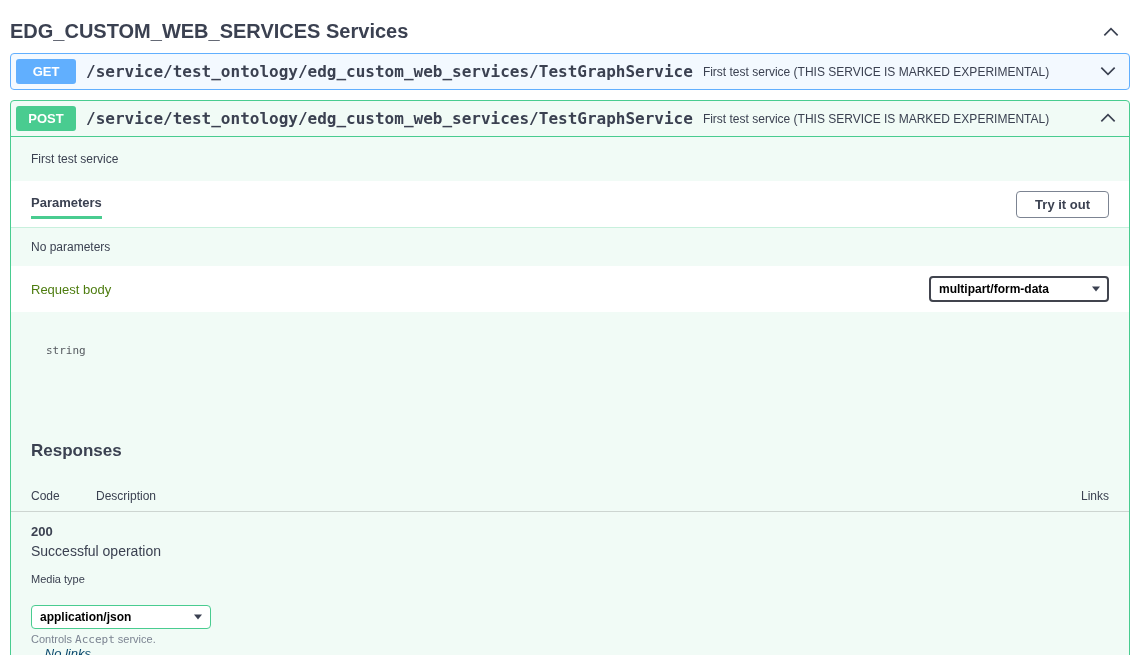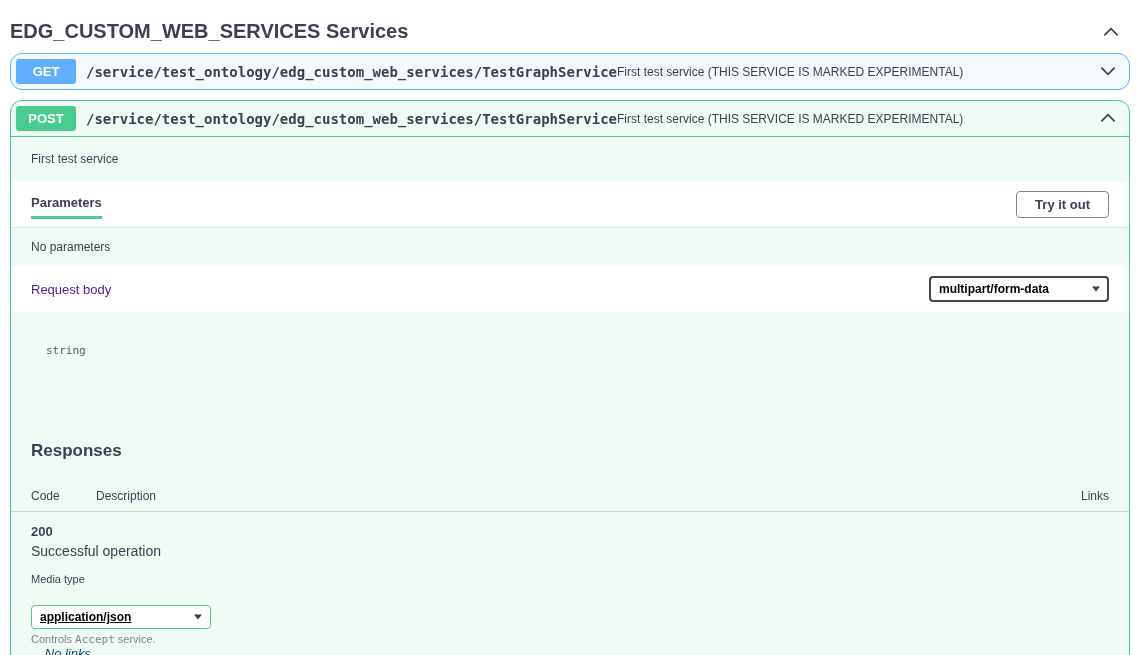--- a/index.html
+++ b/index.html
@@ -2,43 +2,43 @@
 <html><head>
 <meta charset="utf-8">
 <style>
 * { box-sizing: border-box; margin: 0; padding: 0; }
 body { font-family: -apple-system, BlinkMacSystemFont, "Segoe UI", sans-serif; font-size: 13px; color: #3b4151; background: #fff; padding: 0; width: 1140px; }
 .section-header { display: flex; align-items: center; padding: 20px 20px 10px 10px; cursor: pointer; }
 .section-title { font-size: 20px; font-weight: 600; color: #3b4151; flex: 1; }
 .chevron { width: 18px; height: 10px; }
 .chevron svg { display: block; }
 
-.op-container { margin: 0 10px 10px 10px; border-radius: 12px; }
+.op-container { margin: 0 10px 10px 10px; border-radius: 4px; }
 .op-get { border: 1px solid #61affe; background: rgba(97,175,254,0.08); }
 .op-post { border: 1px solid #49cc90; background: rgba(73,204,144,0.08); }
 
 .op-header { display: flex; align-items: center; padding: 5px 12px 5px 5px; cursor: pointer; }
 .method-badge { display: inline-block; min-width: 60px; text-align: center; color: #fff; font-weight: 700; font-size: 13px; padding: 5px 0; border-radius: 3px; margin-right: 10px; font-family: -apple-system, sans-serif; }
 .badge-get { background: #61affe; }
 .badge-post { background: #49cc90; }
-.op-path { font-family: "Consolas", "Monaco", monospace; font-size: 14px; font-weight: 600; color: #3b4151; }
+.op-path { font-family: "Consolas", "Monaco", monospace; font-size: 16px; font-weight: 600; color: #3b4151; margin-right: 10px; }
 .op-desc { font-size: 12px; color: #3b4151; flex: 1; }
 .op-chevron { margin-left: auto; }
 
 .op-body { border-top: 1px solid #49cc90; }
 .op-body-desc { padding: 15px 20px; font-size: 12px; color: #3b4151; }
 
 .params-header { display: flex; align-items: center; justify-content: space-between; background: #fff; padding: 8px 20px; border-bottom: 1px solid rgba(73,204,144,0.3); }
 .tab-label { font-size: 13px; font-weight: 600; color: #3b4151; padding: 6px 0; border-bottom: 3px solid #49cc90; }
 .try-button { background: #fff; border: 1px solid #7c8492; border-radius: 4px; padding: 5px 18px; font-size: 13px; font-weight: 600; color: #3b4151; cursor: pointer; }
 
 .no-params { padding: 12px 20px; font-size: 12px; }
 
 .reqbody-header { display: flex; align-items: center; justify-content: space-between; background: #fff; padding: 10px 20px; }
-.reqbody-title { font-size: 13px; color: #4c1d95; }
+.reqbody-title { font-size: 13px; color: #4d7c0f; }
 .content-type-select { border: 2px solid #41444e; border-radius: 4px; padding: 4px 26px 4px 8px; font-size: 12px; font-weight: 600; background: #fff; appearance: none; min-width: 180px; position: relative; }
 .select-wrap { position: relative; display: inline-block; }
 .select-wrap::after { content: ""; position: absolute; right: 9px; top: 50%; transform: translateY(-50%); width: 0; height: 0; border-left: 4px solid transparent; border-right: 4px solid transparent; border-top: 5px solid #3b4151; pointer-events: none;}
 
 .reqbody-content { padding: 30px 20px 70px 35px; }
 .param-name { font-family: "Consolas", "Monaco", monospace; font-weight: 700; font-size: 14px; color: #3b4151; }
 .param-star { color: #ff0000; font-size: 12px; margin-left: 2px; }
 .param-required { color: #ff6060; font-size: 10px; margin-left: 2px; }
 .param-type { font-family: "Consolas", "Monaco", monospace; font-size: 11px; color: #55595f; margin-top: 2px; }
 
@@ -48,21 +48,21 @@
 .col-code { width: 65px; }
 .col-desc { flex: 1; }
 .col-links { width: 60px; text-align: right; }
 
 .resp-row { display: flex; padding: 12px 20px; font-size: 13px; flex-direction: column; }
 .resp-code { width: 65px; font-weight: 600; color: #3b4151; font-size: 13px; }
 .resp-desc-cell { flex: 1; }
 .resp-desc { font-size: 14px; color: #3b4151; margin-bottom: 14px; margin-top: 4px; }
 .media-label { font-size: 11px; color: #3b4151; margin-bottom: 20px; }
 .media-select-wrap { position: relative; display: inline-block; }
-.media-select { border: 1px solid #49cc90; border-radius: 4px; padding: 4px 26px 4px 8px; font-size: 12px; font-weight: 600; background: #fff; appearance: none; min-width: 180px; text-decoration: underline; }
+.media-select { border: 1px solid #49cc90; border-radius: 4px; padding: 4px 26px 4px 8px; font-size: 12px; font-weight: 600; background: #fff; appearance: none; min-width: 180px; }
 .media-select-wrap::after { content: ""; position: absolute; right: 9px; top: 50%; transform: translateY(-50%); width: 0; height: 0; border-left: 4px solid transparent; border-right: 4px solid transparent; border-top: 5px solid #3b4151; pointer-events: none;}
 .controls-text { font-size: 11px; color: #7c8492; margin-top: 4px; }
 .controls-text .accept { font-family: "Consolas", "Monaco", monospace; }
 .resp-links { width: 60px; text-align: right; font-style: italic; color: #0c4a6e; font-size: 13px; }
 </style>
 </head>
 <body>
 
 <div class="section-header">
   <div class="section-title">EDG_CUSTOM_WEB_SERVICES Services</div>

